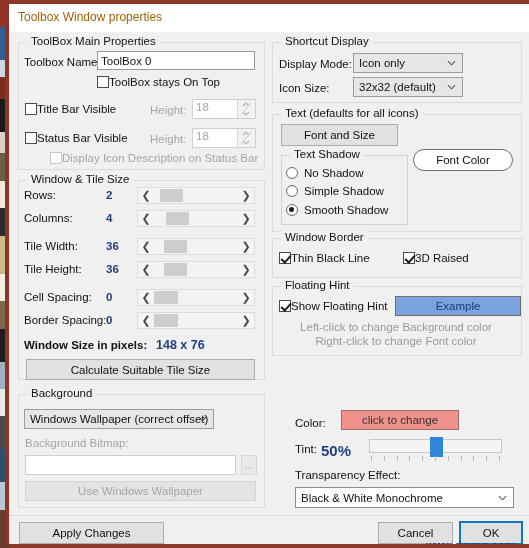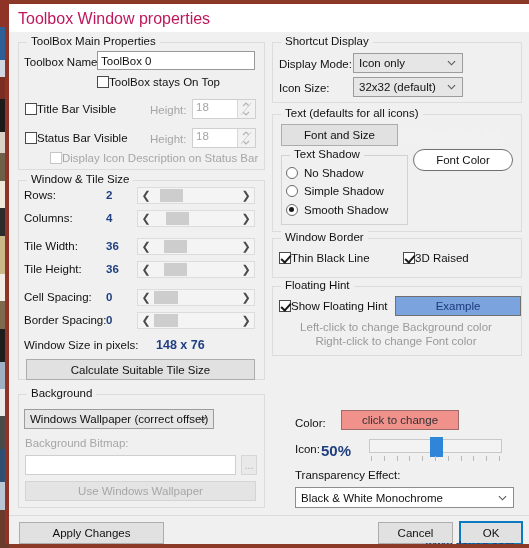--- a/index.html
+++ b/index.html
@@ -17,21 +17,21 @@
       #2b2b2b 38% 43%, #cbb98a 43% 50%, #f2eee6 50% 55%, #7d6a4e 55% 60%,
       #1d1d1d 60% 66%, #9fb0c4 66% 71%, #e9e9e9 71% 76%, #4a4a4a 76% 82%,
       #2f4f72 82% 88%, #b9c6d6 88% 93%, #6a3b2a 93% 100%);
   }
   .frame{position:absolute;left:5px;top:3px;width:524px;height:541px;
     background:#8e3325;}
   .window{position:absolute;left:9px;top:4px;width:520px;height:540px;
     background:#f0f0f0;overflow:hidden;}
   .titlebar{position:absolute;left:0;top:0;width:520px;height:28px;
     background:#ffffff;}
-  .titlebar .ttl{position:absolute;left:9px;top:6px;font-size:16px;color:#be185d;}
+  .titlebar .ttl{position:absolute;left:9px;top:6px;font-size:12px;color:#a16207;}
 
   .client{position:absolute;left:0;top:28px;width:520px;height:512px;background:#f0f0f0;}
 
   
   .grp{position:absolute;border:1px solid #dcdcdc;background:transparent;}
   .grp>.cap{position:absolute;top:-8px;left:8px;background:#f0f0f0;padding:0 4px;
     font-size:11.5px;color:#111;white-space:nowrap;}
   .grp.inner{border:1px solid #d2d2d2;}
 
   .lbl{position:absolute;white-space:nowrap;font-size:11.5px;color:#111;}
@@ -203,21 +203,21 @@
     </div>
 
     <div class="lbl" style="left:15px;top:282px;">Border Spacing:</div>
     <div class="val" style="left:97px;top:282px;">0</div>
     <div class="hscroll" style="left:128px;top:280px;width:118px;height:17px;">
       <span class="ar l">❮</span>
       <span class="thumb" style="left: 14.2%; width: 20%;"></span>
       <span class="ar r">❯</span>
     </div>
 
-    <div class="lbl" style="left:15px;top:307px;">Window Size in pixels:</div>
+    <div class="lbl" style="left:15px;top:307px;font-weight:bold;">Window Size in pixels:</div>
     <div class="val" style="left:147px;top:306px;font-size:12.5px;">148 x 76</div>
 
     <div class="btn" style="left:17px;top:327px;width:229px;height:21px;">Calculate Suitable Tile Size</div>
 
     <div class="grp" style="left:9px;top:362px;width:245px;height:112px;">
       <div class="cap">Background</div>
     </div>
     <div class="combo" style="left:15px;top:377px;width:190px;height:20px;">
       <span>Windows Wallpaper (correct offset)</span>
       <svg class="arrow" viewBox="0 0 10 10">
@@ -293,21 +293,21 @@
     </div>
     <div class="swatch" id="example-btn" style="left:386px;top:264px;width:126px;height:20px;
          background:#7ba3dd;border:1px solid #6f6f6f;color:#1b3a7a;">Example</div>
     <div class="hintline" style="left:263px;top:289px;width:248px;">Left-click to change Background color</div>
     <div class="hintline" style="left:263px;top:303px;width:248px;">Right-click to change Font color</div>
 
     <div class="lbl" style="left:286px;top:385px;">Color:</div>
     <div class="swatch" id="color-swatch" style="left:332px;top:378px;width:118px;height:20px;
          background:#f0918c;border:1px solid #9c6b68;">click to change</div>
 
-    <div class="lbl" style="left:286px;top:411px;">Icon:</div>
+    <div class="lbl" style="left:286px;top:411px;">Tint:</div>
     <div class="val" style="left:312px;top:410px;font-size:15px;">50%</div>
     <div class="slider" style="left:360px;top:407px;width:133px;height:14px;">
       <span class="knob" id="tint-knob" style="left: 59.5px;"></span>
     </div>
     <div class="ticks" style="left:362px;top:424px;width:129px;">
       <i></i>
         <i></i>
         <i></i>
         <i></i>
         <i></i>

